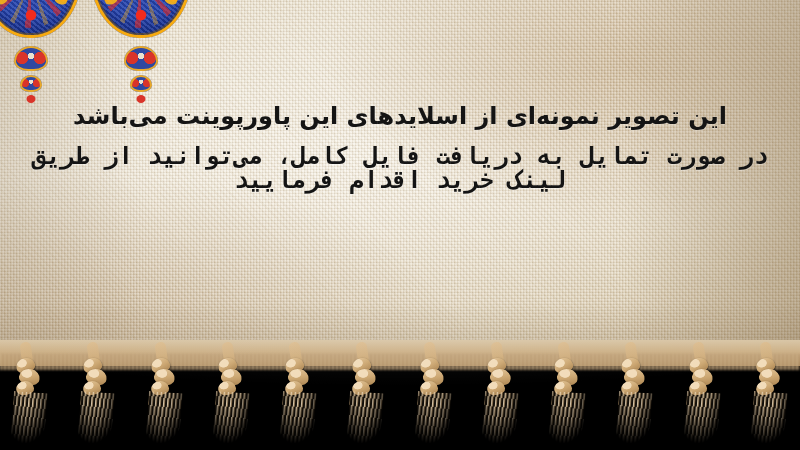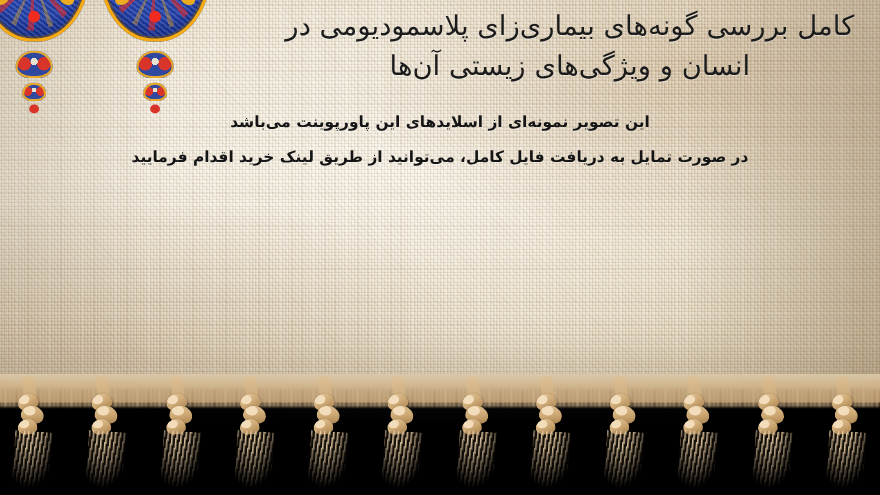--- a/index.html
+++ b/index.html
@@ -150,26 +150,26 @@
     letter-spacing: 0;
     text-shadow: 0 1px 0 rgba(255,255,255,.35);
   }
   .body-block {
     position: absolute;
     top: 104px;
     right: 12px;
     left: 12px;
     text-align: center;
     color: #141414;
-    font-size: 14px;
+    font-size: 24px;
     line-height: 1;
     font-weight: 700;
   }
   .body-line { margin: 0 0 18px 0; text-shadow: 0 1px 0 rgba(255,255,255,.30); }
-  .body-line:last-child { margin-bottom: 4px; }
+  .body-line:last-child { margin-bottom: 4px; font-family: Liberation Mono, monospace; }
 
   
   .fringe-zone {
     position: absolute;
     left: 0; right: 0; bottom: 0;
     height: 110px;
     background: #000;
     overflow: hidden;
   }
   .carpet-edge {
@@ -268,24 +268,20 @@
       <div class="pend p3"></div>
     </div>
     <div class="orn b">
       <div class="medallion"></div>
       <div class="pend p1"></div>
       <div class="pend p2"></div>
       <div class="pend p3"></div>
     </div>
   </div>
 
-  <div class="title">
-    <div>کامل بررسی گونه‌های بیماری‌زای پلاسمودیومی در</div>
-    <div>انسان و ویژگی‌های زیستی آن‌ها</div>
-  </div>
 
   <div class="body-block">
     <p class="body-line">این تصویر نمونه‌ای از اسلایدهای این پاورپوینت می‌باشد</p>
     <p class="body-line">در صورت تمایل به دریافت فایل کامل، می‌توانید از طریق لینک خرید اقدام فرمایید</p>
   </div>
 
   <div class="fringe-zone">
     <div class="carpet-edge"></div>
     <div class="edge-fuzz"></div>
     <div class="tassels" id="tassel-row">

